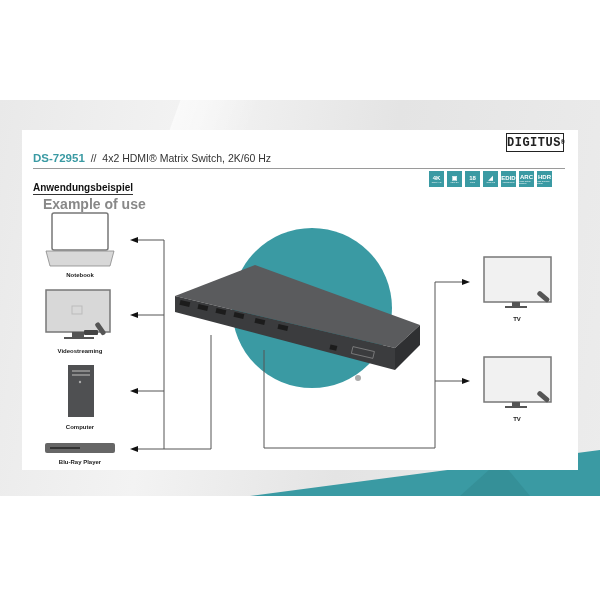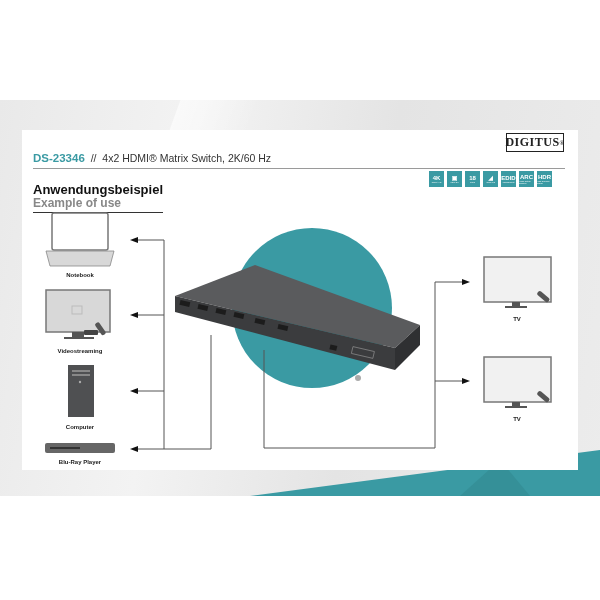--- a/index.html
+++ b/index.html
@@ -1,30 +1,30 @@
 <!DOCTYPE html>
 <html><head>
 <meta charset="utf-8">
 <style>
   html,body{margin:0;padding:0;}
   body{width:600px;height:600px;position:relative;background:#ffffff;overflow:hidden;font-family:"Liberation Sans",sans-serif;}
   .band{position:absolute;left:0;top:100px;width:600px;height:396px;background:linear-gradient(100deg,#e9e9e9 0%,#f3f3f3 30%,#e4e4e4 60%,#ececec 100%);}
   .band-shard{position:absolute;top:100px;left:175px;width:80px;height:30px;background:linear-gradient(90deg,rgba(255,255,255,0.6),rgba(255,255,255,0));transform:skewX(-20deg);}
   .teal-wedge{position:absolute;left:0;top:0;width:600px;height:600px;}
   .card{position:absolute;left:22px;top:130px;width:556px;height:340px;background:#ffffff;}
-  .brand{position:absolute;left:506px;top:133px;width:58px;height:19px;border:1.5px solid #222;font-family:Liberation Serif, serif;font-weight:bold;font-size:12px;letter-spacing:0.5px;color:#222;display:flex;align-items:center;justify-content:center;box-sizing:border-box;}
+  .brand{position:absolute;left:506px;top:133px;width:58px;height:19px;border:1.5px solid #222;font-family:Liberation Mono, monospace;font-weight:bold;font-size:12px;letter-spacing:0.5px;color:#222;display:flex;align-items:center;box-sizing:border-box;}
   .brand sup{font-size:6px;}
   .title-row{position:absolute;left:33px;top:152px;font-size:10.5px;color:#333;white-space:nowrap;}
   .title-row .code{color:#3a9aa3;font-weight:bold;font-size:11.5px;}
   .title-rule{position:absolute;left:33px;top:168px;width:532px;height:1px;background:#9a9a9a;}
   .badges{position:absolute;left:429px;top:171px;display:flex;gap:3px;}
   .badge{width:15px;height:16px;background:#3a9aa3;color:#fff;font-size:6px;font-weight:bold;display:flex;flex-direction:column;align-items:center;justify-content:center;line-height:6px;}
   .badge .sub{font-size:2px;line-height:2px;font-weight:normal;}
-  .sec-title{position:absolute;left:33px;top:182px;font-size:13px;font-weight:bold;color:#111;border-bottom:1px solid #333;padding-bottom:15px;}
-  .sec-sub{position:absolute;left:33px;top:196px;font-size:12px;font-weight:bold;color:#888;text-align:right;}
+  .sec-title{position:absolute;left:33px;top:182px;font-size:10px;font-weight:bold;color:#111;border-bottom:1px solid #333;padding-bottom:1px;}
+  .sec-sub{position:absolute;left:43px;top:196px;font-size:14px;font-weight:bold;color:#888;text-align:right;}
   .dev-label{position:absolute;font-size:6px;font-weight:bold;color:#222;text-align:center;width:90px;}
   svg.diagram{position:absolute;left:0;top:0;}
 </style>
 </head>
 <body>
 
 <div class="band"></div>
 <div class="band-shard"></div>
 
 <svg class="teal-wedge" width="600" height="600">
@@ -33,21 +33,21 @@
 </svg>
 
 <div class="card"></div>
 
 <div class="brand">
     <span>DIGITUS</span>
     <sup>®</sup>
   </div>
 
 <div class="title-row">
-  <span class="code">DS-23346</span>
+  <span class="code">DS-72951</span>
   &nbsp;<span>//</span>&nbsp;
   <span>4x2 HDMI® Matrix Switch, 2K/60 Hz</span>
 </div>
 <div class="title-rule"></div>
 
 <div class="badges">
   <div class="badge">
       <span>4K</span>
       <span class="sub">ULTRA HD</span>
     </div>

